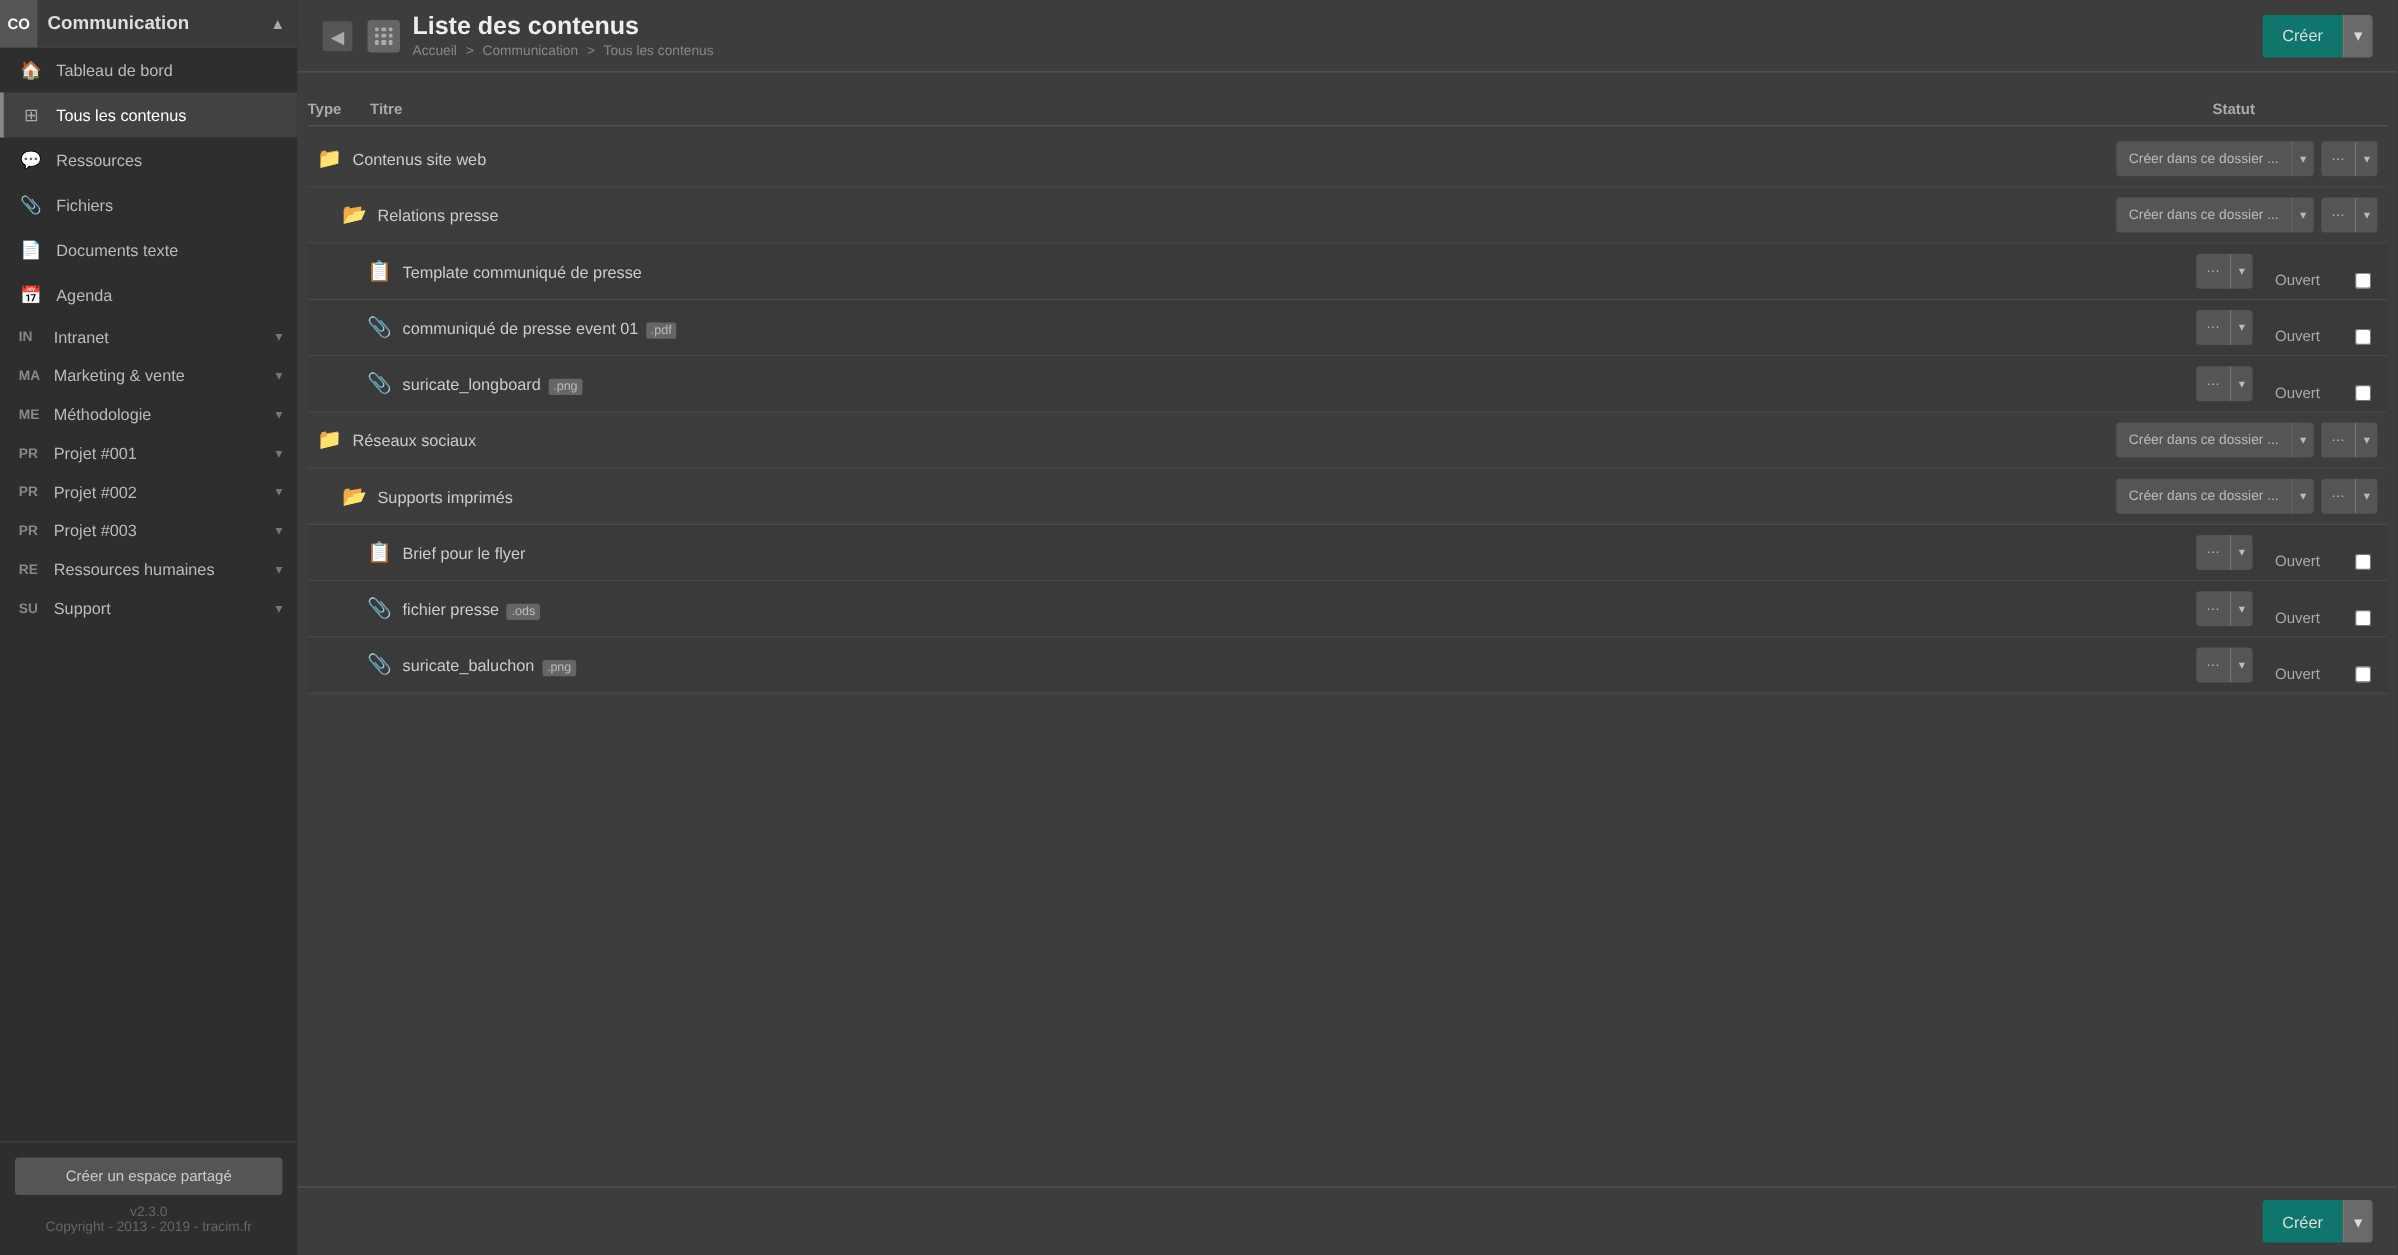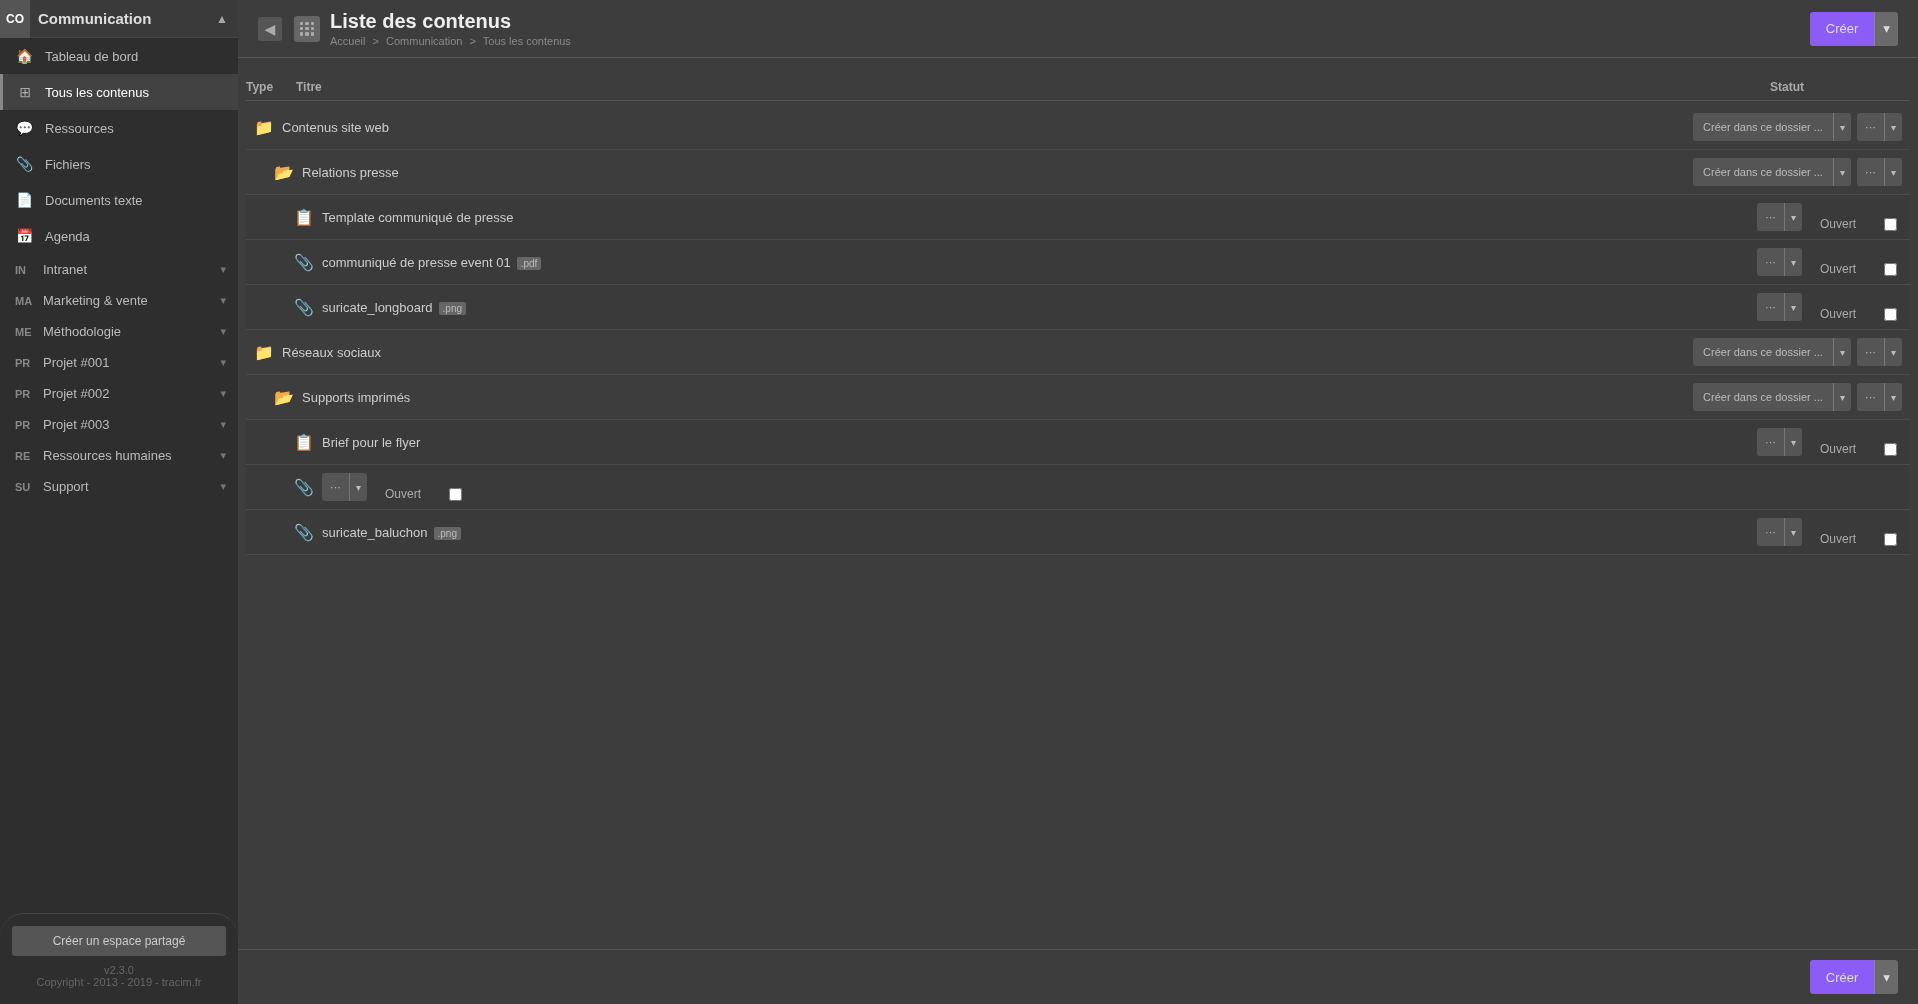--- a/index.html
+++ b/index.html
@@ -81,21 +81,20 @@
     .icon-dashboard { color: #aaa; }
     .icon-grid { color: #aaa; }
     .icon-chat { color: #5bc0de; }
     .icon-file { color: #e8a838; }
     .icon-doc { color: #5cb85c; }
     .icon-cal { color: #888; }
 
     .sidebar-footer {
       padding: 12px;
       border-top: 1px solid #444;
-      border-radius: 24px;
     }
     .create-space-btn {
       background: #555;
       color: #ccc;
       border: none;
       padding: 8px 12px;
       width: 100%;
       cursor: pointer;
       font-size: 12px;
       border-radius: 3px;
@@ -158,21 +157,21 @@
     }
     .breadcrumb {
       font-size: 11px;
       color: #888;
       margin-top: 2px;
     }
     .breadcrumb a { color: #888; text-decoration: none; }
     .breadcrumb span { margin: 0 4px; }
 
     .creer-btn {
-      background: #8b5cf6;
+      background: #0f766e;
       color: #ddd;
       border: none;
       padding: 8px 16px;
       cursor: pointer;
       font-size: 13px;
       border-radius: 3px 0 0 3px;
       height: 34px;
     }
     .creer-dropdown {
       background: #6a6a6a;
@@ -582,20 +581,23 @@
           </div>
           <span class="status-badge">Ouvert</span>
           <div class="row-checkbox">
               <input type="checkbox" style="">
             </div>
         </div>
       </div>
 
       <div class="row item">
         <div class="row-icon attachment-icon">📎</div>
+        <div class="row-title">
+          <span>fichier presse</span><span class="ext-badge">.ods</span>
+        </div>
         <div class="row-actions">
           <div style="display:flex;">
             <button class="btn-more">···</button>
             <button class="btn-more-dd">▾</button>
           </div>
           <span class="status-badge">Ouvert</span>
           <div class="row-checkbox">
               <input type="checkbox" style="">
             </div>
         </div>

